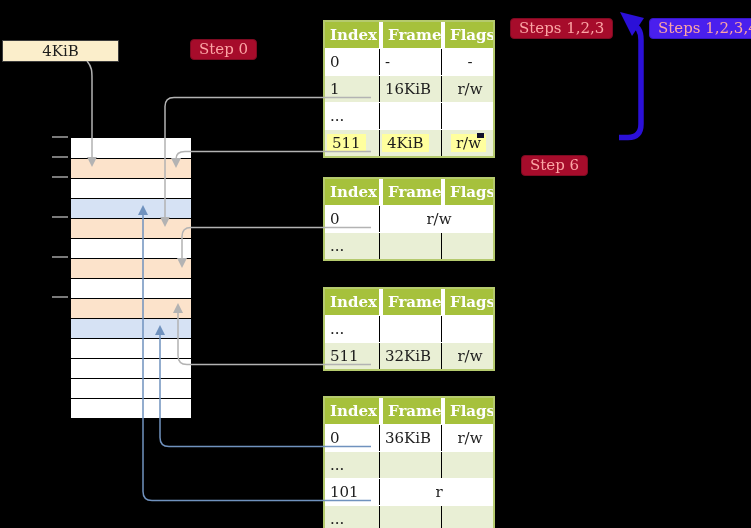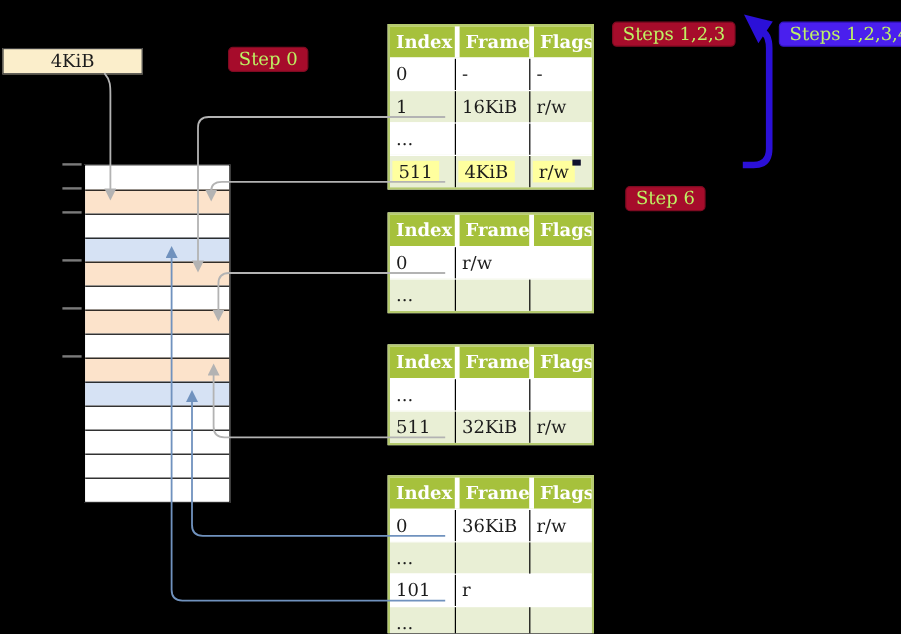--- a/index.html
+++ b/index.html
@@ -9,21 +9,21 @@
     font-family:"DejaVu Serif","Liberation Serif",serif;
   }
   
   .frame-label{
     position:absolute;left:2px;top:40px;width:117px;height:22px;
     background:var(--frame-label-bg);border:1px solid #3c3c3c;box-sizing:border-box;
     text-align:center;line-height:20px;font-size:15px;color:var(--text-dark);
   }
   
   .badge{
-    position:absolute;font-size:15px;color:#bef264;padding:1px 8px;
+    position:absolute;font-size:15px;color:#fca5a5;padding:1px 8px;
     border-radius:4px;line-height:17px;white-space:nowrap;z-index:6;
   }
   .badge-red{background:var(--badge-red);border:1px solid #7d0a21;}
   .badge-blue{background:var(--badge-blue);border:1px solid #3615c9;}
   #badge-step0{left:190px;top:39px;}
   #badge-steps123{left:510px;top:18px;}
   #badge-steps1234{left:649px;top:18px;}
   #badge-step4{left:521px;top:155px;}
   
   .memory-strip{
@@ -41,21 +41,21 @@
   .ptable{
     position:absolute;left:323px;width:172px;box-sizing:border-box;
     border:2px solid var(--table-border);font-size:15px;z-index:2;background:#fff;
   }
   .thead{display:flex;height:26px;background:var(--table-header-bg);color:#fff;font-weight:bold;}
   .trow{display:flex;height:27px;border-top:1px solid #fff;box-sizing:border-box;}
   .trow.green{background:var(--row-green);}
   .trow.white{background:var(--row-white);}
   .th,.td{padding-left:5px;line-height:26px;box-sizing:border-box;overflow:hidden;white-space:nowrap;}
   .td{color:var(--text-dark);}
-  .c1{width:54px;}.c2{width:62px;}.c3{flex:1;}
+  .c1{width:54px;}.c2{width:62px;}.c3{flex:1;text-align:center;}
   .td.c2,.td.c3{border-left:1px solid #000;}
   .th.c2,.th.c3{border-left:4px solid #ffffff;}
   #table-l4{top:20px;}
   #table-l3{top:177px;}
   #table-l2{top:287px;}
   #table-l1{top:396px;}
   .hl{background:var(--highlight-yellow);padding:0 5px;margin-left:-3px;}
   
   .overlay{position:absolute;left:0;top:0;z-index:5;pointer-events:none;}
 </style>

